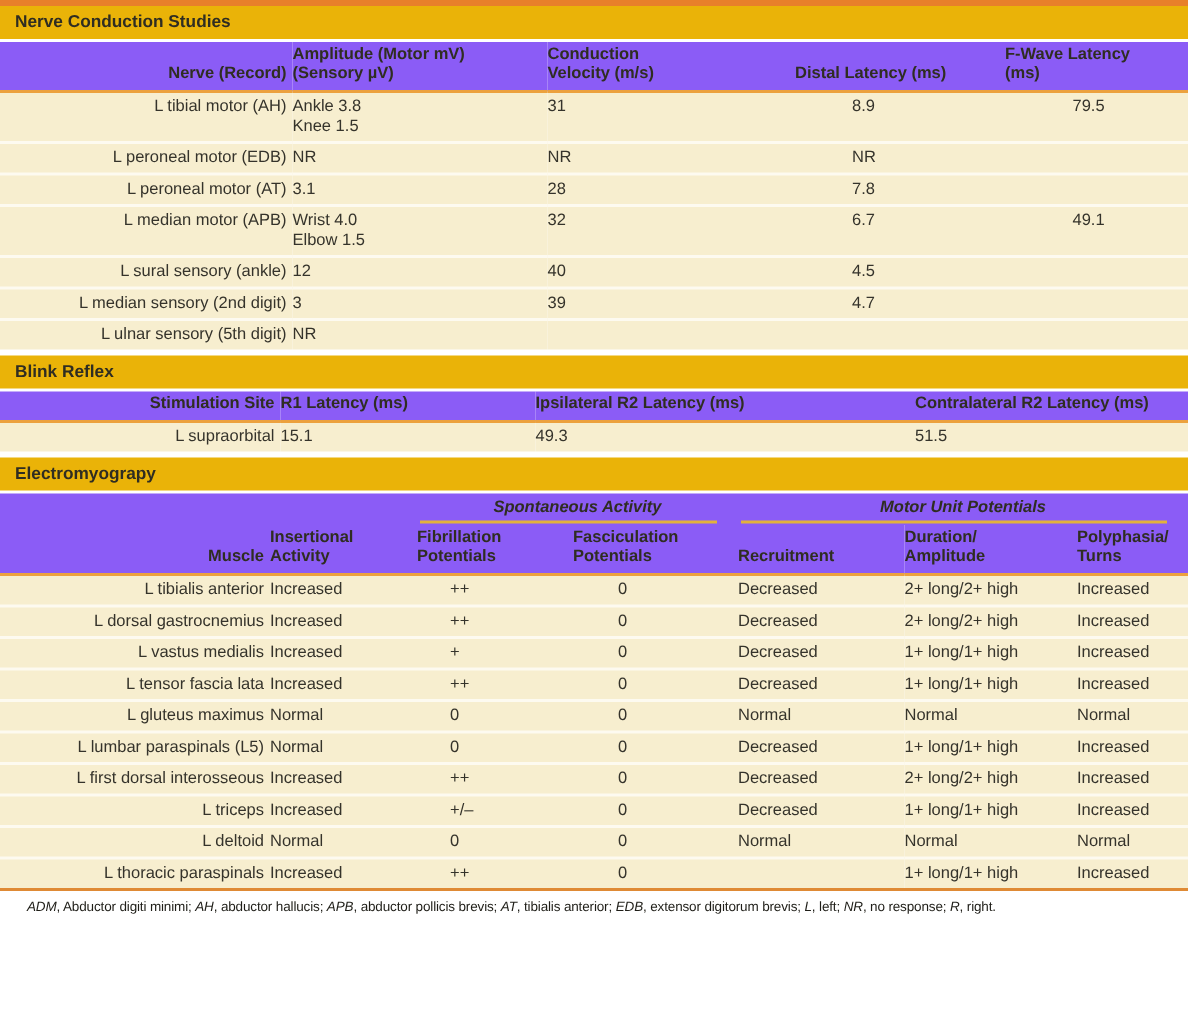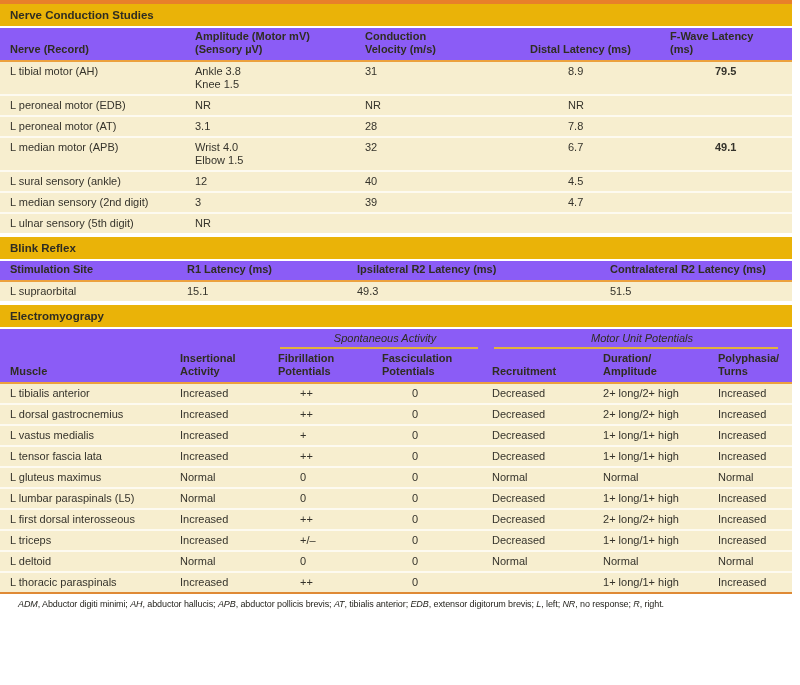--- a/index.html
+++ b/index.html
@@ -24,30 +24,30 @@
     font-weight:bold;text-align:left;vertical-align:bottom;
     padding:2px 4px 4px 0;background:#8b5cf6;line-height:13px;
     font-size:11px;color:#2F2D22;
   }
   .head-row th{border-bottom:2px solid #ECA13E;}
   td{
     padding:3px 4px 3px 0;vertical-align:top;background:#F7EECF;
     line-height:13px;
   }
   tbody tr + tr td{border-top:2px solid #FDFAF0;}
-  th:first-child, td:first-child{padding-left:10px;}
+  th:first-child, td:first-child{padding-left:10px;text-align:right;}
   
   .ncs td:nth-child(4){padding-left:38px;}
-  .ncs td:nth-child(5){padding-left:45px;font-weight:bold;}
+  .ncs td:nth-child(5){padding-left:45px;}
   .emg td:nth-child(3){padding-left:22px;}
   .emg td:nth-child(4){padding-left:30px;}
   
   .group-row th{vertical-align:bottom;padding:3px 0 0 0;border-bottom:none;}
   .group-label{
-    font-style:italic;font-weight:normal;text-align:center;
+    font-style:italic;font-weight:bold;text-align:center;
     font-size:11px;line-height:13px;padding-bottom:2px;color:#2F2D22;
   }
   .group-rule{height:0;border-bottom:2px solid #E2B23C;margin:0 14px 1px 2px;}
   .emg-wrap{width:792px;border-bottom:2px solid #DF8A35;}
   .footnote{
     margin-top:5px;padding-left:18px;font-size:9px;line-height:11px;
     color:#1F1E18;width:796px;letter-spacing:-0.1px;
   }
   .footnote i{font-style:italic;}
 </style>

